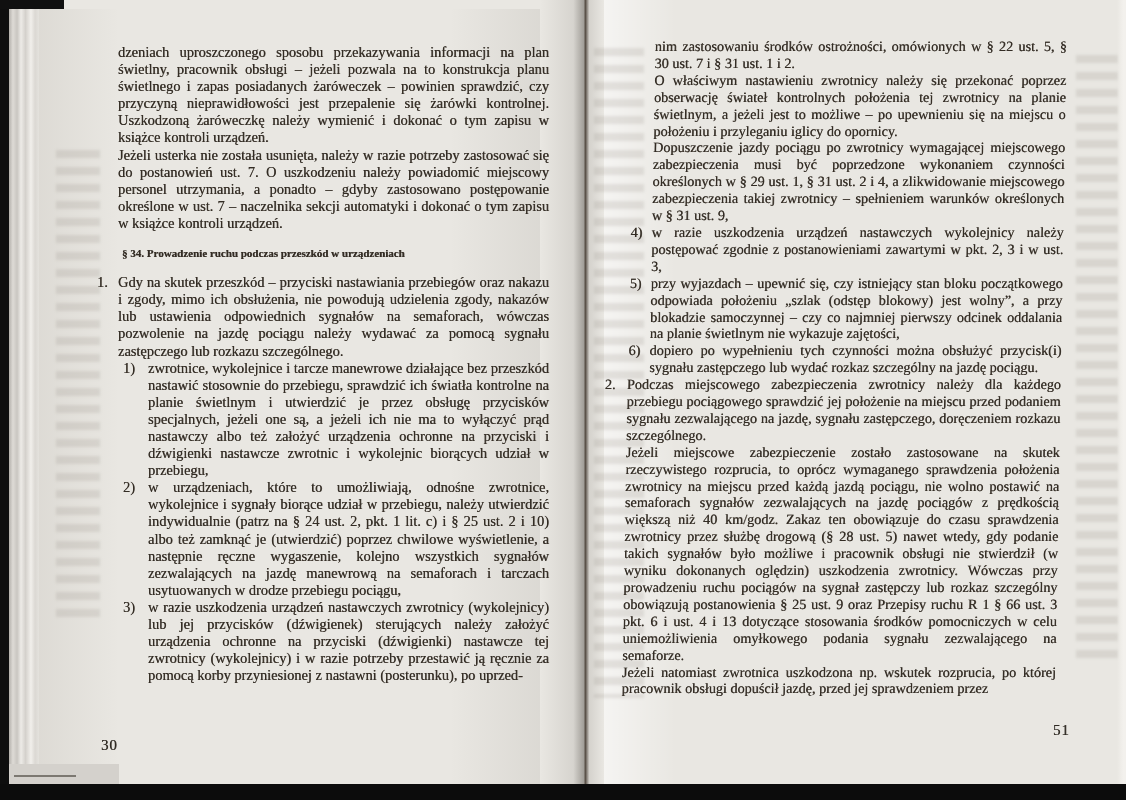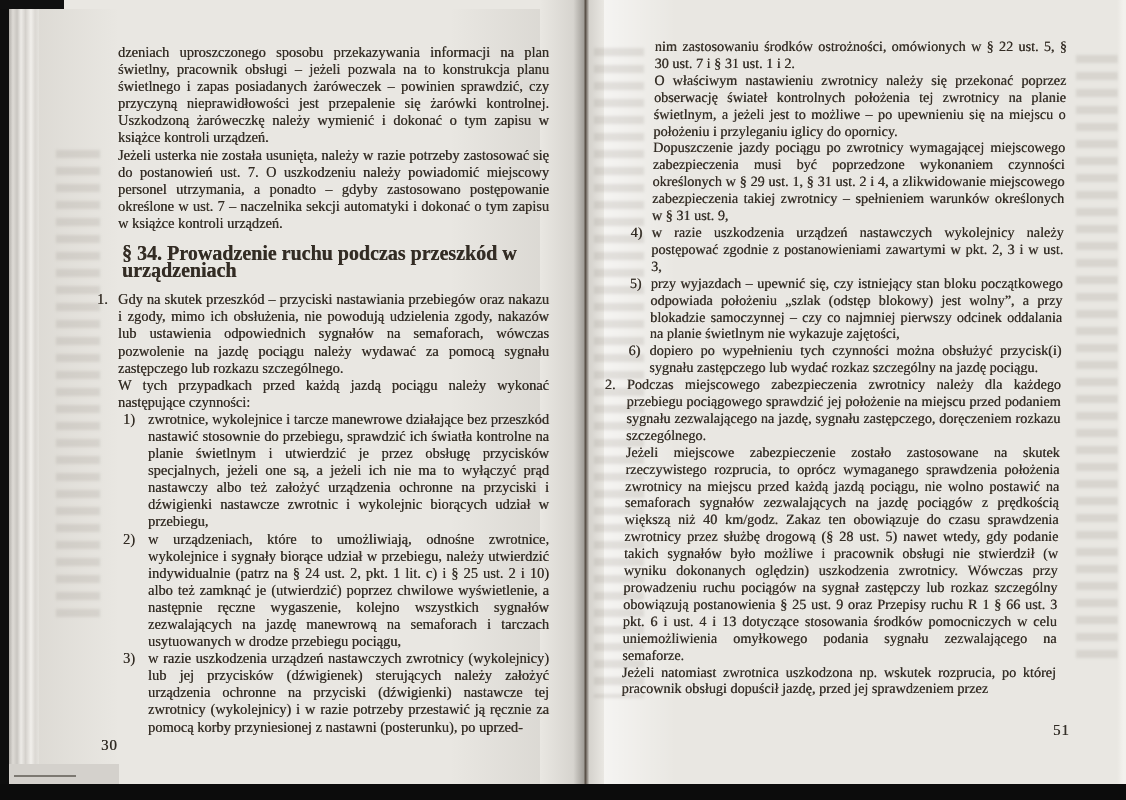--- a/index.html
+++ b/index.html
@@ -34,21 +34,21 @@
   .ghost-c { left:1076px;top:55px;  width:42px; height:608px; }
   
   .page-text { position:absolute; color:#332c24; text-shadow:0.35px 0 0 rgba(51,44,36,0.75); }
   .col-left  { left:97px;  top:44px; width:452px; font-size:14.4px; line-height:17.1px; }
   .col-right { left:605px; top:38px; width:462px; font-size:14.2px; line-height:16.9px;
                transform:skewX(-1deg); transform-origin:0 0; }
   .block { position:relative; text-align:justify; }
   .marker { position:absolute; left:0; top:0; }
   
   .col-left .para-body { padding-left:21px; }
-  .col-left .heading   { padding-left:25px; font-weight:bold; margin:13px 0 12px 0; text-align:left; font-size:20px; }
+  .col-left .heading   { padding-left:25px; font-weight:bold; margin:13px 0 12px 0; text-align:left; font-size:11px; }
   .col-left .item      { padding-left:21px; }
   .col-left .item > .marker { left:0; }
   .col-left .para-item { padding-left:21px; }
   .col-left .subitem   { padding-left:51px; }
   .col-left .subitem > .marker { left:26px; }
   
   .col-right .para-sub  { padding-left:50px; }
   .col-right .subitem   { padding-left:50px; }
   .col-right .subitem > .marker { left:29px; }
   .col-right .item      { padding-left:28px; }
@@ -71,21 +71,20 @@
 
   <div class="ghost ghost-a"></div>
   <div class="ghost ghost-b"></div>
   <div class="ghost ghost-c"></div>
 
   <div class="page-text col-left" id="col-left">
       <div class="block para-body"><span>dzeniach uproszczonego sposobu przekazywania informacji na plan świetlny, pracownik obsługi – jeżeli pozwala na to konstrukcja planu świetlnego i zapas posiadanych żaróweczek – powinien sprawdzić, czy przyczyną nieprawidłowości jest przepalenie się żarówki kontrolnej. Uszkodzoną żaróweczkę należy wymienić i dokonać o tym zapisu w książce kontroli urządzeń.</span></div>
       <div class="block para-body"><span>Jeżeli usterka nie została usunięta, należy w razie potrzeby zastosować się do postanowień ust. 7. O uszkodzeniu należy powiadomić miejscowy personel utrzymania, a ponadto – gdyby zastosowano postępowanie określone w ust. 7 – naczelnika sekcji automatyki i dokonać o tym zapisu w książce kontroli urządzeń.</span></div>
       <div class="block heading"><span>§ 34. Prowadzenie ruchu podczas przeszkód w urządzeniach</span></div>
       <div class="block item"><span class="marker">1.</span><span>Gdy na skutek przeszkód – przyciski nastawiania przebiegów oraz nakazu i zgody, mimo ich obsłużenia, nie powodują udzielenia zgody, nakazów lub ustawienia odpowiednich sygnałów na semaforach, wówczas pozwolenie na jazdę pociągu należy wydawać za pomocą sygnału zastępczego lub rozkazu szczególnego.</span></div>
-      <div class="block para-item"><span>W tych przypadkach przed każdą jazdą pociągu należy wykonać następujące czynności:</span></div>
       <div class="block subitem"><span class="marker">1)</span><span>zwrotnice, wykolejnice i tarcze manewrowe działające bez przeszkód nastawić stosownie do przebiegu, sprawdzić ich światła kontrolne na planie świetlnym i utwierdzić je przez obsługę przycisków specjalnych, jeżeli one są, a jeżeli ich nie ma to wyłączyć prąd nastawczy albo też założyć urządzenia ochronne na przyciski i dźwigienki nastawcze zwrotnic i wykolejnic biorących udział w przebiegu,</span></div>
       <div class="block subitem"><span class="marker">2)</span><span>w urządzeniach, które to umożliwiają, odnośne zwrotnice, wykolejnice i sygnały biorące udział w przebiegu, należy utwierdzić indywidualnie (patrz na § 24 ust. 2, pkt. 1 lit. c) i § 25 ust. 2 i 10) albo też zamknąć je (utwierdzić) poprzez chwilowe wyświetlenie, a następnie ręczne wygaszenie, kolejno wszystkich sygnałów zezwalających na jazdę manewrową na semaforach i tarczach usytuowanych w drodze przebiegu pociągu,</span></div>
       <div class="block subitem"><span class="marker">3)</span><span>w razie uszkodzenia urządzeń nastawczych zwrotnicy (wykolejnicy) lub jej przycisków (dźwigienek) sterujących należy założyć urządzenia ochronne na przyciski (dźwigienki) nastawcze tej zwrotnicy (wykolejnicy) i w razie potrzeby przestawić ją ręcznie za pomocą korby przyniesionej z nastawni (posterunku), po uprzed-</span></div>
     </div>
   <div class="page-text col-right" id="col-right">
       <div class="block para-sub"><span>nim zastosowaniu środków ostrożności, omówionych w § 22 ust. 5, § 30 ust. 7 i § 31 ust. 1 i 2.</span></div>
       <div class="block para-sub"><span>O właściwym nastawieniu zwrotnicy należy się przekonać poprzez obserwację świateł kontrolnych położenia tej zwrotnicy na planie świetlnym, a jeżeli jest to możliwe – po upewnieniu się na miejscu o położeniu i przyleganiu iglicy do opornicy.</span></div>
       <div class="block para-sub"><span>Dopuszczenie jazdy pociągu po zwrotnicy wymagającej miejscowego zabezpieczenia musi być poprzedzone wykonaniem czynności określonych w § 29 ust. 1, § 31 ust. 2 i 4, a zlikwidowanie miejscowego zabezpieczenia takiej zwrotnicy – spełnieniem warunków określonych w § 31 ust. 9,</span></div>
       <div class="block subitem"><span class="marker">4)</span><span>w razie uszkodzenia urządzeń nastawczych wykolejnicy należy postępować zgodnie z postanowieniami zawartymi w pkt. 2, 3 i w ust. 3,</span></div>
       <div class="block subitem"><span class="marker">5)</span><span>przy wyjazdach – upewnić się, czy istniejący stan bloku początkowego odpowiada położeniu „szlak (odstęp blokowy) jest wolny”, a przy blokadzie samoczynnej – czy co najmniej pierwszy odcinek oddalania na planie świetlnym nie wykazuje zajętości,</span></div>

